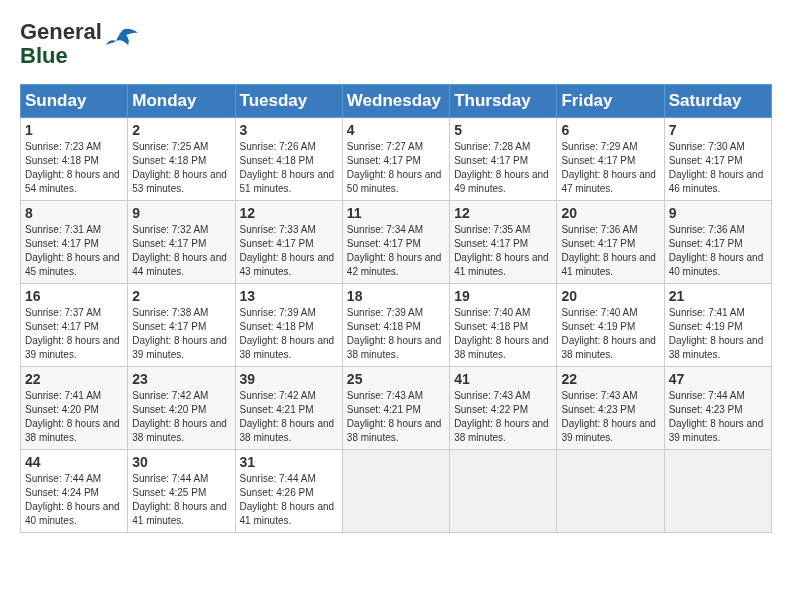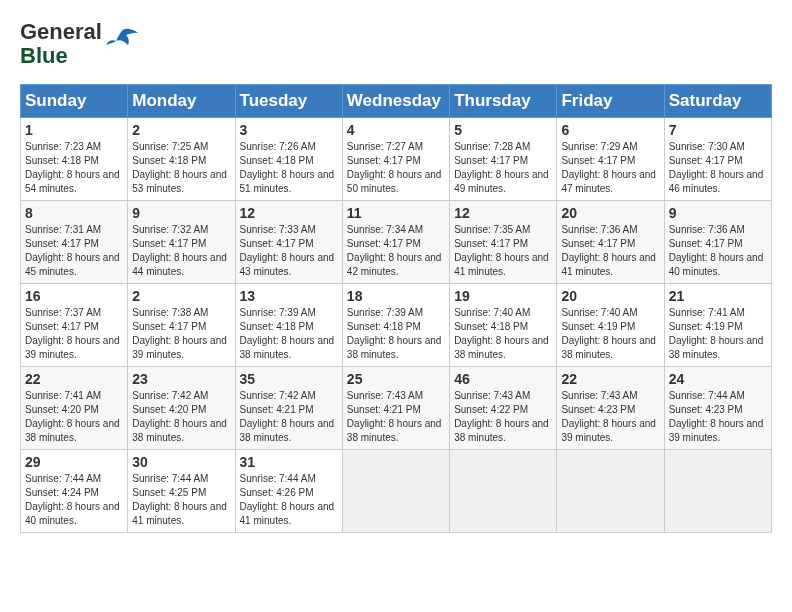--- a/index.html
+++ b/index.html
@@ -155,33 +155,33 @@
         <td><span class="day-num">20</span>
         <span class="cell-text">Sunrise: 7:40 AM<br>Sunset: 4:19 PM<br>Daylight: 8 hours and 38 minutes.</span></td>
         <td><span class="day-num">21</span>
         <span class="cell-text">Sunrise: 7:41 AM<br>Sunset: 4:19 PM<br>Daylight: 8 hours and 38 minutes.</span></td>
       </tr>
       <tr>
         <td><span class="day-num">22</span>
         <span class="cell-text">Sunrise: 7:41 AM<br>Sunset: 4:20 PM<br>Daylight: 8 hours and 38 minutes.</span></td>
         <td><span class="day-num">23</span>
         <span class="cell-text">Sunrise: 7:42 AM<br>Sunset: 4:20 PM<br>Daylight: 8 hours and 38 minutes.</span></td>
-        <td><span class="day-num">35</span>
+        <td><span class="day-num">39</span>
         <span class="cell-text">Sunrise: 7:42 AM<br>Sunset: 4:21 PM<br>Daylight: 8 hours and 38 minutes.</span></td>
         <td><span class="day-num">25</span>
         <span class="cell-text">Sunrise: 7:43 AM<br>Sunset: 4:21 PM<br>Daylight: 8 hours and 38 minutes.</span></td>
-        <td><span class="day-num">46</span>
+        <td><span class="day-num">41</span>
         <span class="cell-text">Sunrise: 7:43 AM<br>Sunset: 4:22 PM<br>Daylight: 8 hours and 38 minutes.</span></td>
         <td><span class="day-num">22</span>
         <span class="cell-text">Sunrise: 7:43 AM<br>Sunset: 4:23 PM<br>Daylight: 8 hours and 39 minutes.</span></td>
-        <td><span class="day-num">24</span>
+        <td><span class="day-num">47</span>
         <span class="cell-text">Sunrise: 7:44 AM<br>Sunset: 4:23 PM<br>Daylight: 8 hours and 39 minutes.</span></td>
       </tr>
       <tr>
-        <td><span class="day-num">29</span>
+        <td><span class="day-num">44</span>
         <span class="cell-text">Sunrise: 7:44 AM<br>Sunset: 4:24 PM<br>Daylight: 8 hours and 40 minutes.</span></td>
         <td><span class="day-num">30</span>
         <span class="cell-text">Sunrise: 7:44 AM<br>Sunset: 4:25 PM<br>Daylight: 8 hours and 41 minutes.</span></td>
         <td><span class="day-num">31</span>
         <span class="cell-text">Sunrise: 7:44 AM<br>Sunset: 4:26 PM<br>Daylight: 8 hours and 41 minutes.</span></td>
         <td class="empty"></td>
         <td class="empty"></td>
         <td class="empty"></td>
         <td class="empty"></td>
       </tr>

